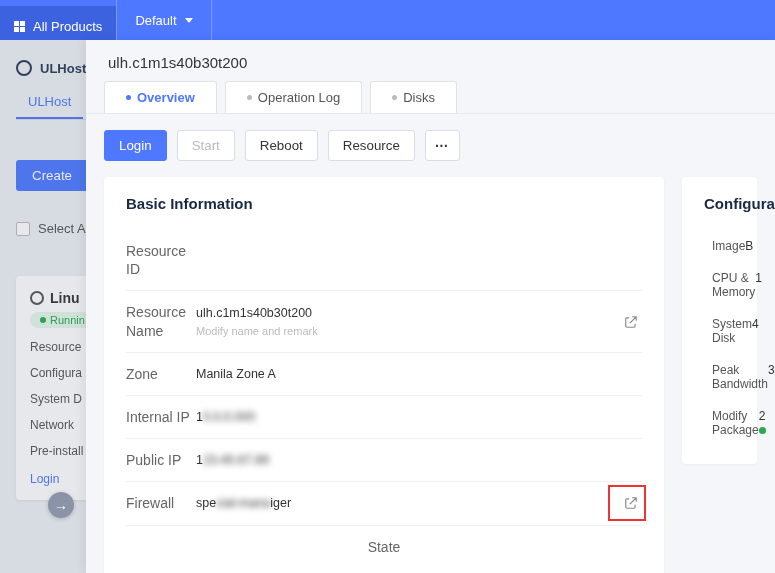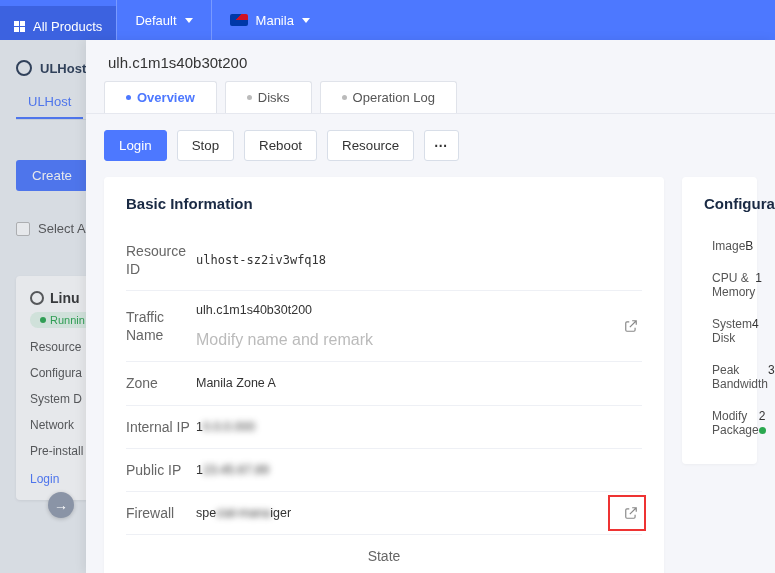--- a/index.html
+++ b/index.html
@@ -50,21 +50,21 @@
   .content-row { display:flex; gap:18px; align-items:flex-start; }
   .card { background:#fff; border-radius:4px; padding:18px 22px; box-shadow:0 1px 3px rgba(0,0,0,0.04); }
   .card.basic { flex:0 0 560px; }
   .card.cfg { flex:1; min-width:70px; }
   .card h3 { font-size:15px; font-weight:700; color:#1a2a44; margin-bottom:18px; }
   .kvrow { display:flex; align-items:center; padding:12px 0; border-bottom:1px solid #eef0f5; position:relative; }
   .kvrow:last-child { border-bottom:none;flex-direction:column; }
   .kvrow .k { flex:0 0 70px; color:#666; font-size:14px; line-height:1.3; }
   .kvrow .v { flex:1; font-size:12.5px; color:#333; }
   .kvrow .mono { font-family: Menlo, Consolas, monospace; font-size:12px; }
-  .placeholder { color:#bbb; font-size:16px; margin-top:14px; }
+  .placeholder { color:#bbb; font-size:11px; margin-top:5px; }
   .run-dot { display:inline-block; width:7px;height:7px;background:#2aa84f;border-radius:50%;margin-right:6px; vertical-align:middle;}
   .edit-ic { width:14px;height:14px; cursor:pointer; color:#888; position:absolute; right:4px; top:50%; transform:translateY(-50%);}
   .edit-ic svg{width:14px;height:14px;stroke:#888;fill:none;stroke-width:2;}
   .highlight-box { position:absolute; right:-4px; top:50%; transform:translateY(-50%); width:38px;height:36px;border:2px solid #e33; pointer-events:none;}
 
   .cfg .crow { display:flex; justify-content:space-between; padding:9px 0; font-size:12px; color:#555;margin-left:8px; }
   .cfg .crow .cv { color:#333; }
   .dot-g { width:7px;height:7px;background:#2aa84f;border-radius:50%;display:inline-block;}
 
   .arrow-circle { position:absolute; left:48px; top:492px; width:26px;height:26px;background:#8a94a6;border-radius:50%;display:flex;align-items:center;justify-content:center;color:#fff;font-size:14px;box-shadow:0 1px 4px rgba(0,0,0,0.2); cursor:pointer;}
@@ -82,25 +82,20 @@
         <span></span>
       </span>
     <span>All Products</span>
   </div>
   <div class="divider"></div>
   <div class="dd">
     <span>Default</span>
     <span class="caret"></span>
   </div>
   <div class="divider"></div>
-  <div class="dd">
-    <span class="flag"></span>
-    <span>Manila</span>
-    <span class="caret"></span>
-  </div>
 </div>
 
 <div class="bg-panel">
   <div class="bg-head">
     <span class="bg-gear"></span>
     <span>ULHost</span>
   </div>
   <div class="bg-tabs">
     <div class="bg-tab"><span>ULHost</span></div>
   </div>
@@ -134,48 +129,47 @@
 
 <div class="panel">
   <div class="panel-title">ulh.c1m1s40b30t200</div>
   <div class="panel-tabs">
     <div class="ptab active">
         <span class="tdot"></span>
         <span>Overview</span>
       </div>
     <div class="ptab">
         <span class="tdot"></span>
-        <span>Disks</span>
+        <span>Operation Log</span>
       </div>
     <div class="ptab">
         <span class="tdot"></span>
-        <span>Operation Log</span>
+        <span>Disks</span>
       </div>
   </div>
 
   <div class="panel-body">
     <div class="actions">
       <button class="btn primary">Login</button>
-      <button class="btn">Stop</button>
+      <button class="btn disabled">Start</button>
       <button class="btn">Reboot</button>
       <button class="btn">Resource</button>
       <button class="btn more">⋯</button>
     </div>
 
     <div class="content-row">
       <div class="card basic">
         <h3>Basic Information</h3>
 
         <div class="kvrow">
           <div class="k">Resource ID</div>
-          <div class="v mono">ulhost-sz2iv3wfq18</div>
-        </div>
-
-        <div class="kvrow">
-          <div class="k">Traffic Name</div>
+        </div>
+
+        <div class="kvrow">
+          <div class="k">Resource Name</div>
           <div class="v">
             <div>ulh.c1m1s40b30t200</div>
             <div class="placeholder">Modify name and remark</div>
           </div>
           <span class="edit-ic"><svg viewBox="0 0 24 24">
                 <path d="M14 3 L21 3 L21 10 M21 3 L10 14"></path>
                 <path d="M9 5 H5 a2 2 0 0 0-2 2 v12 a2 2 0 0 0 2 2 h12 a2 2 0 0 0 2-2 v-4"></path>
               </svg></span>
         </div>
 

